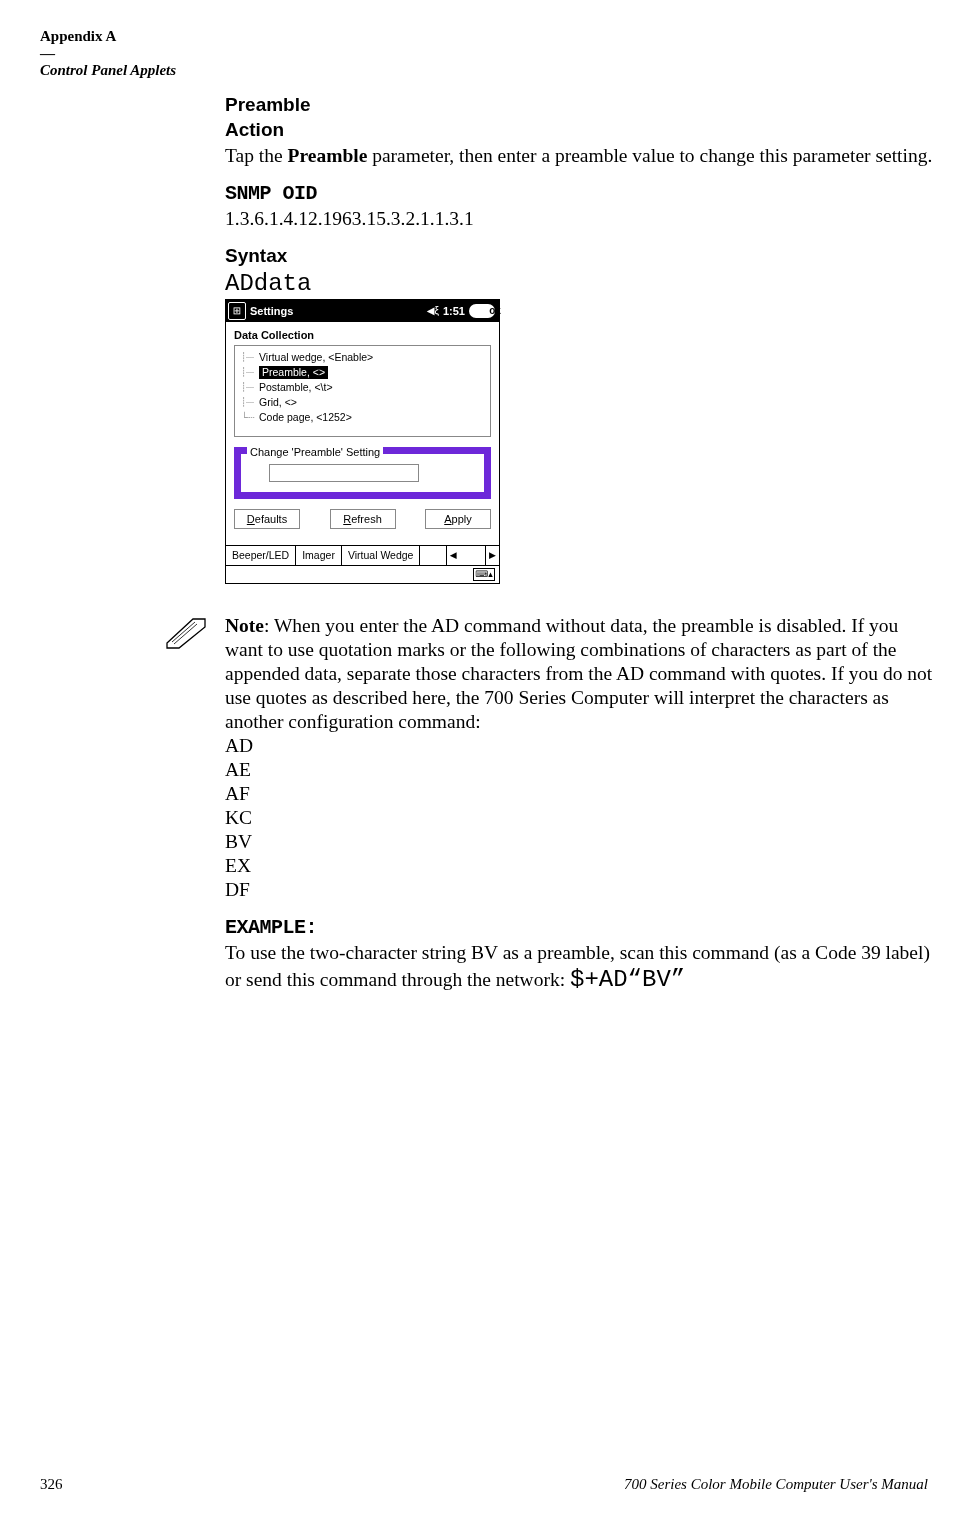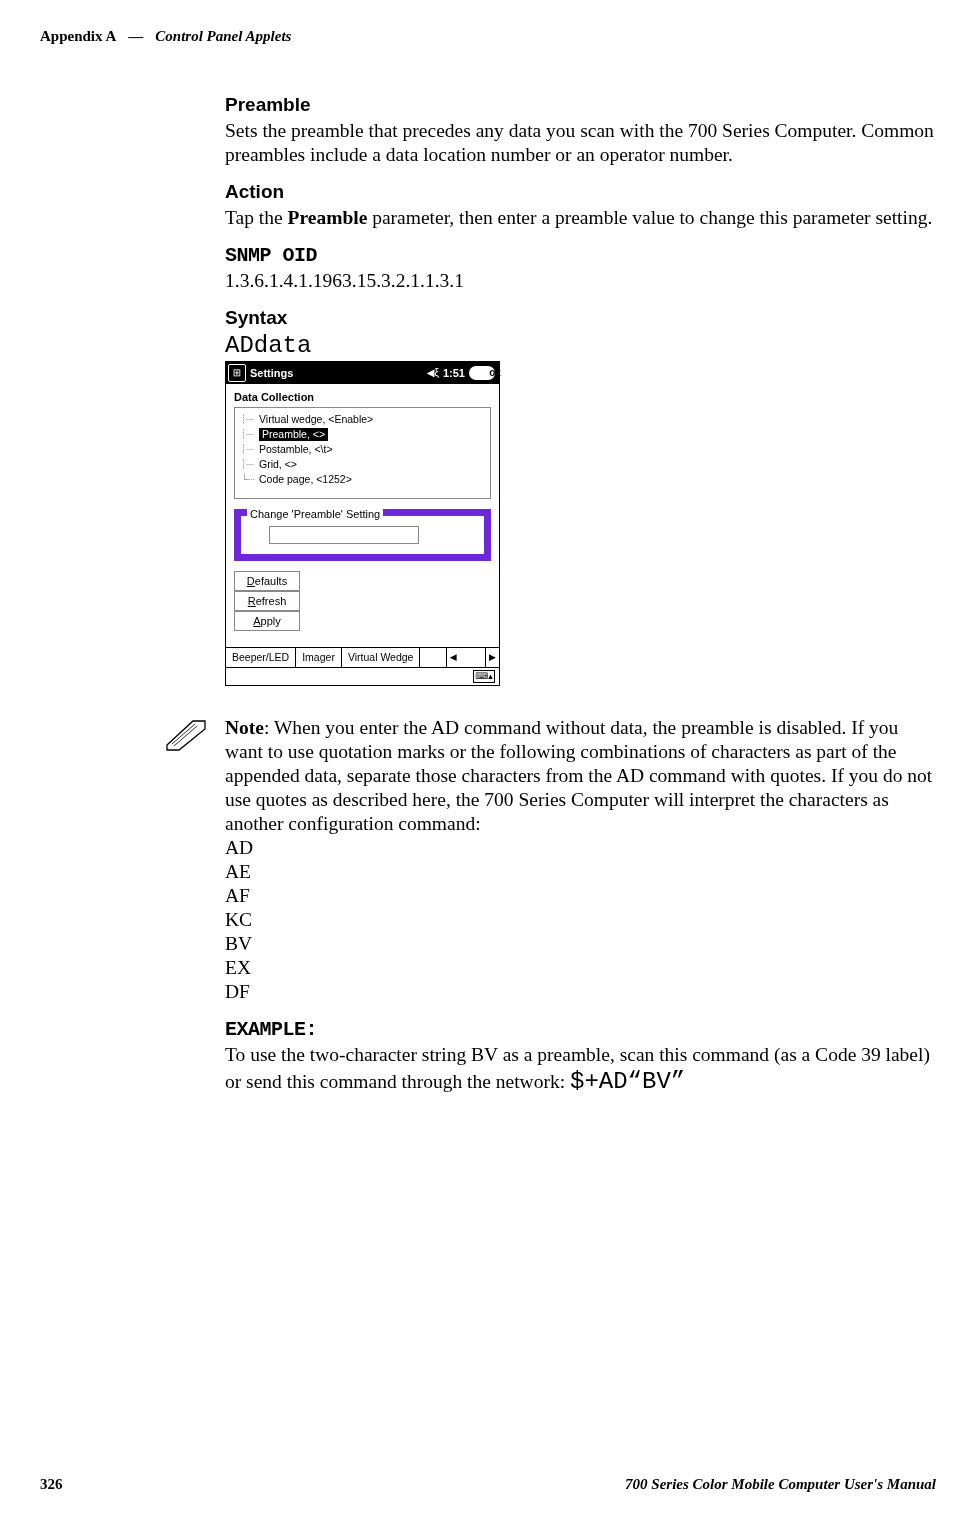--- a/index.html
+++ b/index.html
@@ -13,20 +13,21 @@
     }
     .header {
       position: absolute;
       top: 28px;
       left: 40px;
       right: 40px;
       display: flex;
       font-size: 15px;
       font-style: italic;
       font-weight: bold;
+      flex-direction: column;
     }
     .header-app { font-style: normal; margin-right: 12px; }
     .content {
       position: absolute;
       top: 94px;
       left: 225px;
       right: 40px;
       width: 710px;
     }
     .h3 {
@@ -142,21 +143,20 @@
       width: 150px;
       height: 18px;
       border: 1px solid #888;
       margin-left: 20px;
     }
     .btnrow {
       display: flex;
       justify-content: space-between;
       padding: 0 8px 8px 8px;
       margin-bottom: 8px;
-      flex-direction: column;
     }
     .btn {
       border: 1px solid #888;
       width: 66px;
       height: 20px;
       display: flex;
       align-items: center;
       justify-content: center;
       font-size: 11px;
       background: #fff;
@@ -218,50 +218,49 @@
     }
     .note-icon svg { width: 44px; height: 34px; }
     .example-body {
       font-size: 19.5px;
       line-height: 1.23;
     }
     .footer {
       position: absolute;
       bottom: 28px;
       left: 40px;
-      right: 36px;
+      right: 44px;
       display: flex;
       justify-content: space-between;
       font-size: 15px;
-      font-weight: bold;
+      font-weight: normal;
       font-style: italic;
     }
     .footer .pnum { font-style: normal; }
   </style>
 </head>
 <body>
 
 <div class="header">
   <span class="header-app">Appendix  A</span>
   <span style="margin-right:12px;font-style:normal;">—</span>
   <span>Control Panel Applets</span>
 </div>
 
 <div class="content">
 
   <div class="h3">Preamble</div>
-  <div class="para">Sets the preamble that precedes any data you scan with the 700 Series Computer. Common preambles include a data location number or an operator number.</div>
 
   <div class="h3">Action</div>
   <div class="para">
     <span>Tap the </span><span class="bold">Preamble</span><span> parameter, then enter a preamble value to change this parameter setting.</span>
   </div>
 
   <div class="h3-condensed">SNMP OID</div>
-  <div class="para">1.3.6.1.4.1.1963.15.3.2.1.1.3.1</div>
+  <div class="para">1.3.6.1.4.12.1963.15.3.2.1.1.3.1</div>
 
   <div class="h3">Syntax</div>
   <div class="mono">ADdata</div>
 
   <div class="screenshot-wrap">
     <div class="device">
       <div class="titlebar">
         <div class="start-icon">⊞</div>
         <div class="title-text">Settings</div>
         <div class="spk">◀ξ</div>

